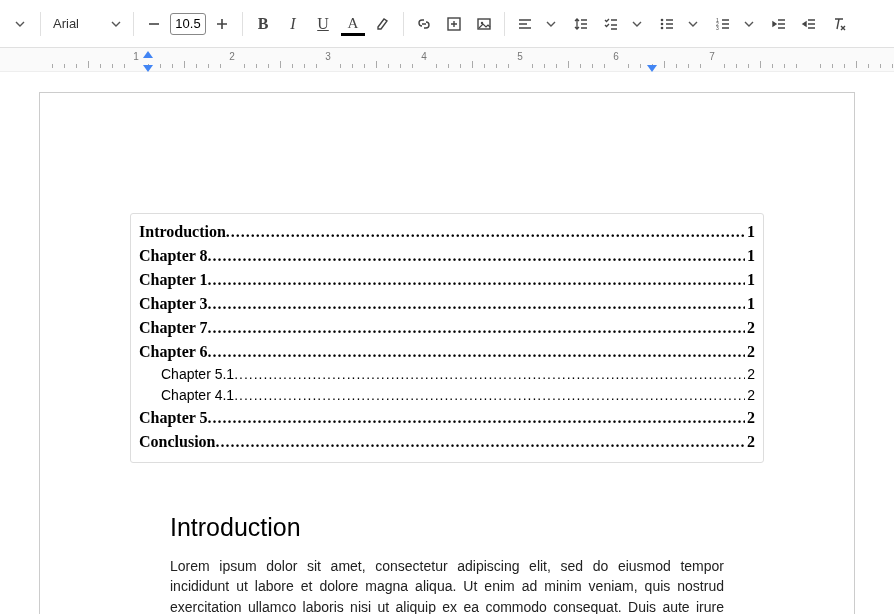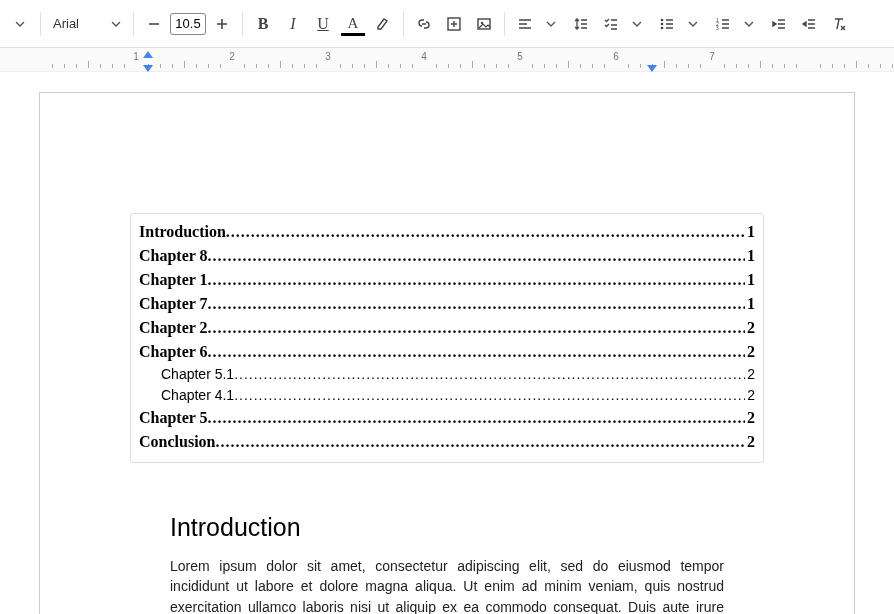--- a/index.html
+++ b/index.html
@@ -433,26 +433,26 @@
           <span class="toc-title">Chapter 8</span>
           <span class="toc-dots"></span>
           <span class="toc-page">1</span>
         </div>
         <div class="toc-row bold">
           <span class="toc-title">Chapter 1</span>
           <span class="toc-dots"></span>
           <span class="toc-page">1</span>
         </div>
         <div class="toc-row bold">
+          <span class="toc-title">Chapter 3</span>
+          <span class="toc-dots"></span>
+          <span class="toc-page">1</span>
+        </div>
+        <div class="toc-row bold">
           <span class="toc-title">Chapter 7</span>
-          <span class="toc-dots"></span>
-          <span class="toc-page">1</span>
-        </div>
-        <div class="toc-row bold">
-          <span class="toc-title">Chapter 2</span>
           <span class="toc-dots"></span>
           <span class="toc-page">2</span>
         </div>
         <div class="toc-row bold">
           <span class="toc-title">Chapter 6</span>
           <span class="toc-dots"></span>
           <span class="toc-page">2</span>
         </div>
         <div class="toc-row indent">
           <span class="toc-title">Chapter 5.1</span>

